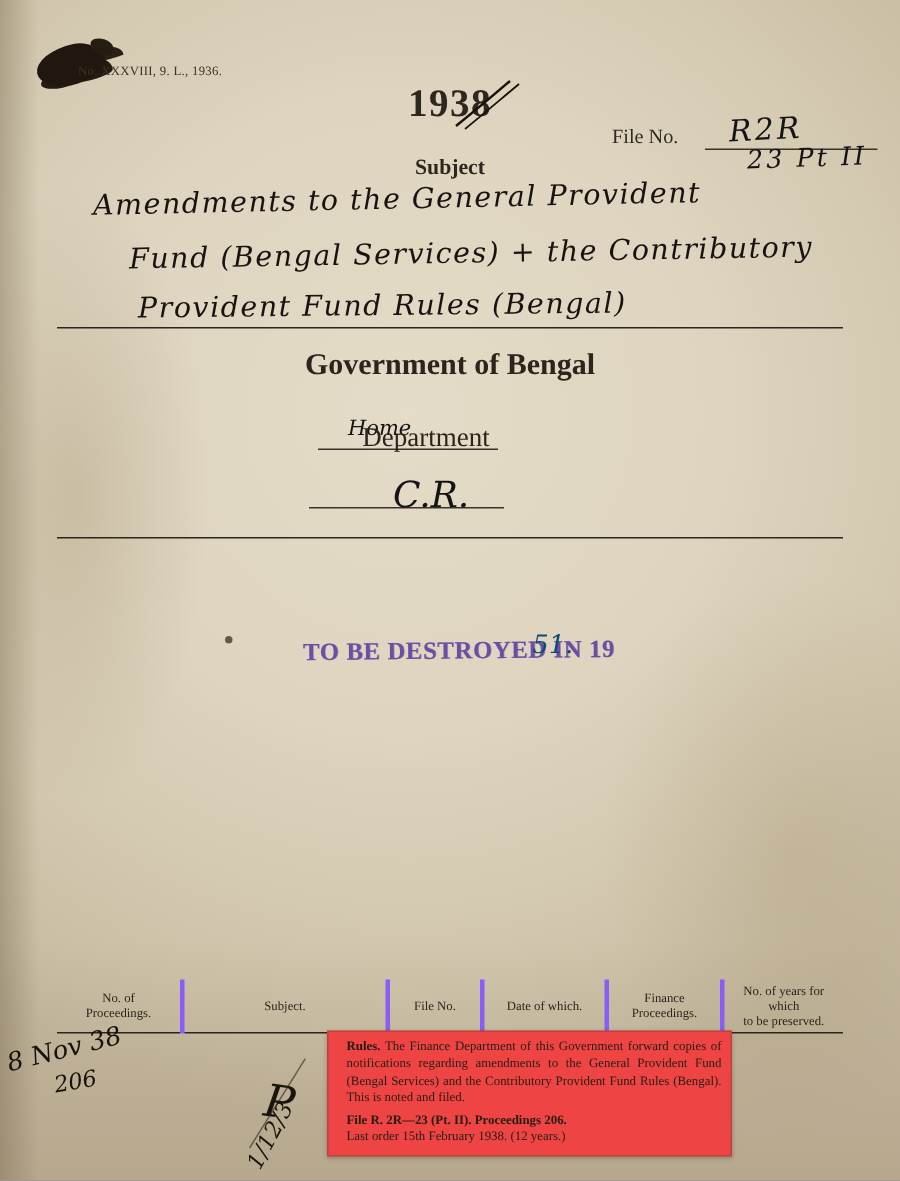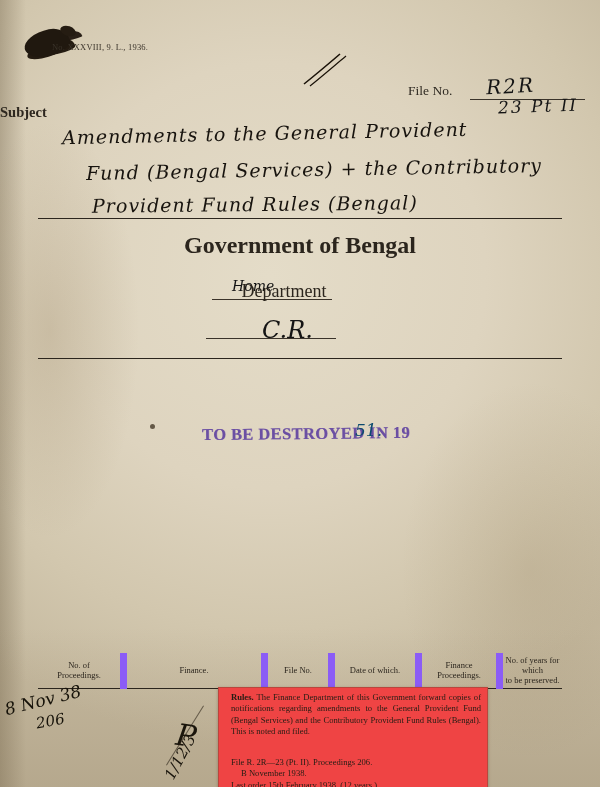--- a/index.html
+++ b/index.html
@@ -126,21 +126,21 @@
     font-size: 17px;
     letter-spacing: 2px;
     transform: rotate(-2deg);
   }
 
   
   .subject-label {
     position: absolute;
     left: 0; top: 104px;
     width: 600px;
-    text-align: left;
+    text-align: center;
     font-size: 14.5px;
     font-weight: bold;
     color: #2d271f;
   }
   .subject-line {
     position: absolute;
     font-size: 19px;
     color: #17130e;
     white-space: nowrap;
   }
@@ -155,21 +155,21 @@
     border-bottom: 1.6px solid #2b251d;
   }
   .rule1 { top: 218px; }
   .rule2 { top: 358px; }
 
   .govt {
     position: absolute;
     left: 0; top: 232px;
     width: 600px;
     text-align: center;
-    font-size: 24px;
+    font-size: 20px;
     font-weight: bold;
     color: #2b251d;
   }
   .dept-row {
     position: absolute;
     left: 0; top: 281px;
     width: 568px;
     text-align: center;
     font-size: 18px;
     font-weight: normal;
@@ -233,21 +233,21 @@
   .tbl {
     position: absolute;
     left: 38px; top: 653px;
     width: 524px;
     border-collapse: collapse;
     font-family: "Liberation Serif", serif;
     font-size: 8.5px;
     color: #2b251d;
   }
   .tbl td {
-    border-right: 7px solid #8b5cf6;
+    border-right: 3px solid #8b5cf6;
     border-bottom: 1.4px solid #2b251d;
     text-align: center;
     vertical-align: middle;
     padding: 3px 2px;
     line-height: 1.15;
     height: 28px;
   }
   .tbl td:last-child { border-right: none; text-align: center; }
   .tbl tr td:first-child { border-left: none; }
 
@@ -258,21 +258,21 @@
     width: 250px;
     background: #ef4444;
     border: 1px solid rgba(90,72,45,0.35);
     box-shadow: 0 1px 3px rgba(60,45,25,0.35);
     padding: 4px 6px 6px 12px;
     font-size: 8.6px;
     line-height: 1.33;
     color: #241d14;
     text-align: justify;
   }
-  .slip .ln2 { margin-top: 19px; }
+  .slip .ln2 { margin-top: 3px; font-weight: bold; }
   .slip .ln3 { padding-left: 10px; }
 
   
   .bl-date {
     position: absolute;
     left: 4px; top: 690px;
     font-size: 17px;
     color: #161209;
     transform: rotate(-14deg);
   }
@@ -312,20 +312,21 @@
   <div class="paper"></div>
   <div class="edge-dark"></div>
   <div class="stain-a"></div>
   <div class="stain-b"></div>
   <div class="stain-c"></div>
 
   <div class="inkblot"></div>
   <div class="inkblot2"></div>
   <div class="serial">No. XXXVIII, 9. L., 1936.</div>
 
+  <div class="year">1938</div>
   <svg class="year-strike" viewBox="0 0 60 40">
     <path d="M4,34 C14,26 26,16 40,4" stroke="#1a1208" stroke-width="1.6" fill="none"></path>
     <path d="M10,36 C20,28 34,16 46,6" stroke="#1a1208" stroke-width="1.2" fill="none"></path>
   </svg>
 
   <div class="fileno-label">File No.</div>
   <div class="fileno-rule"></div>
   <div class="hand fileno-val">R2R</div>
   <div class="hand fileno-val2">23  Pt II</div>
 
@@ -351,40 +352,39 @@
   <div class="stamp">TO BE DESTROYED IN 19</div>
   <div class="hand stamp-hand">51.</div>
 
   <table class="tbl">
     <tbody>
         <tr>
       <td style="width:78px">
         <span style="white-space:pre-line">No. of
 Proceedings.</span>
       </td>
-      <td style="width:130px">Finance.</td>
+      <td style="width:130px">Subject.</td>
       <td style="width:56px">File No.</td>
       <td style="width:76px">Date of which.</td>
       <td style="width:70px">
         <span style="white-space:pre-line">Finance
 Proceedings.</span>
       </td>
       <td>
         <span style="white-space:pre-line">No. of years for which
 to be preserved.</span>
       </td>
     </tr>
   </tbody>
     </table>
 
   <div class="slip">
     <span style="font-weight:bold">Rules.</span>
     <span>The Finance Department of this Government forward copies of notifications regarding amendments to the General Provident Fund (Bengal Services) and the Contributory Provident Fund Rules (Bengal). This is noted and filed.</span>
     <div class="ln2">File R. 2R—23 (Pt. II).   Proceedings 206.</div>
-    <div class="ln3">B November 1938.</div>
     <div>Last order 15th February 1938.  (12 years.)</div>
   </div>
 
   <div class="hand bl-date">8 Nov 38</div>
   <div class="hand bl-num">206</div>
   <div class="hand bl-p">P</div>
   <div class="pencil-line"></div>
   <div class="hand bl-frac">1/12/3</div>
 </div>
 

